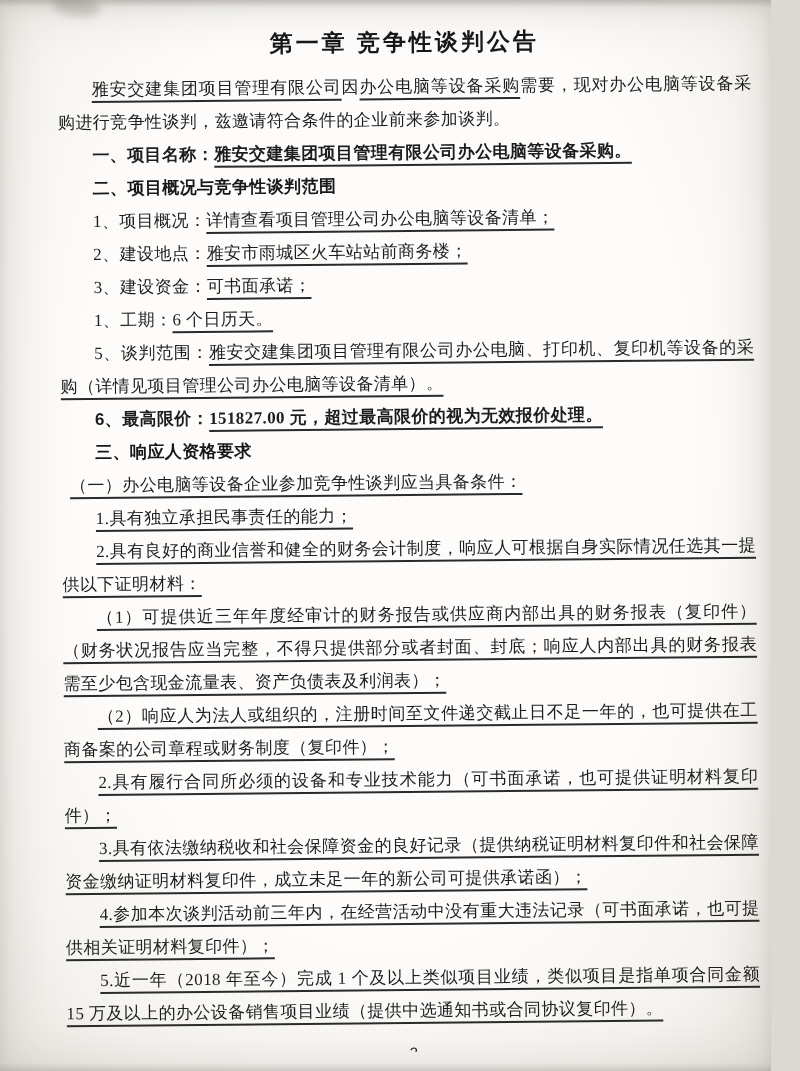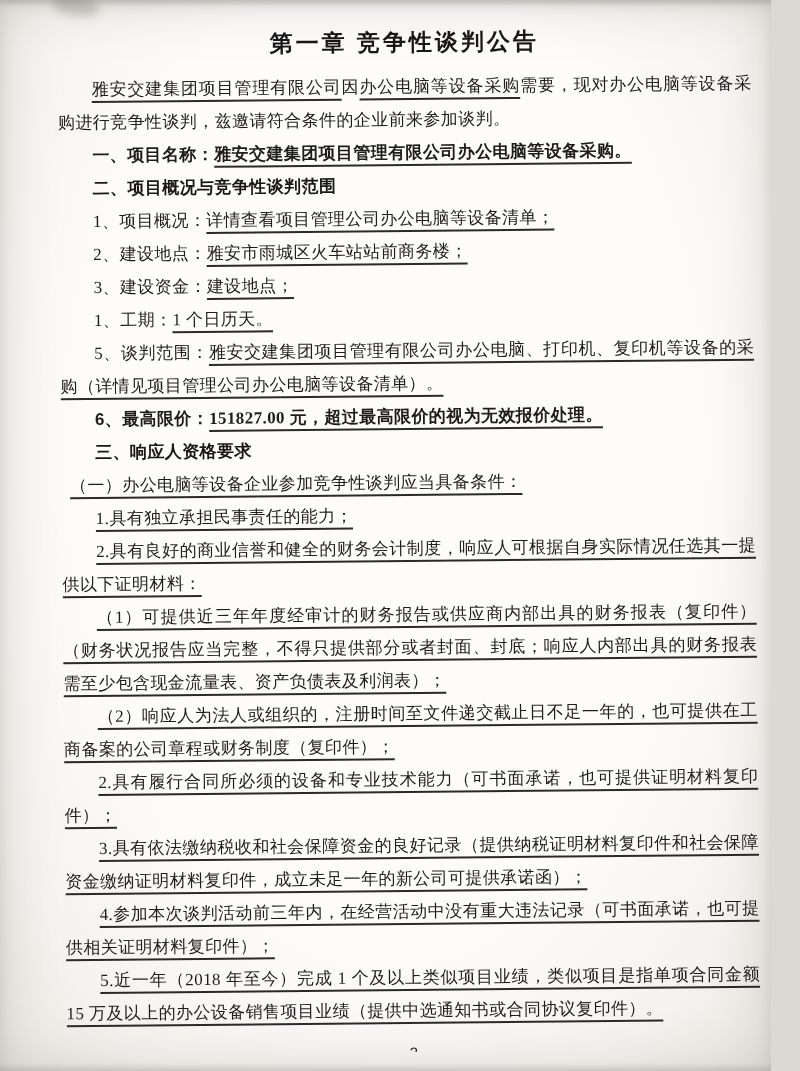--- a/index.html
+++ b/index.html
@@ -70,23 +70,23 @@
     <p class="para indent"><span class="u">雅安交建集团项目管理有限公司</span><span>因</span><span class="u">办公电脑等设备采购</span><span>需要，现对办公电脑等设备采购进行竞争性谈判，兹邀请符合条件的企业前来参加谈判。</span></p>
 
     <p class="para indent"><span class="lbl">一、项目名称：</span><span class="u bold">雅安交建集团项目管理有限公司办公电脑等设备采购。</span></p>
 
     <p class="para indent h-sans">二、项目概况与竞争性谈判范围</p>
 
     <p class="para indent gap-s"><span class="lbl-reg">1、项目概况：</span><span class="u">详情查看项目管理公司办公电脑等设备清单；</span></p>
 
     <p class="para indent gap-s"><span class="lbl-reg">2、建设地点：</span><span class="u">雅安市雨城区火车站站前商务楼；</span></p>
 
-    <p class="para indent gap-s"><span class="lbl-reg">3、建设资金：</span><span class="u">建设地点；</span></p>
+    <p class="para indent gap-s"><span class="lbl-reg">3、建设资金：</span><span class="u">可书面承诺；</span></p>
 
-    <p class="para indent gap-s"><span class="lbl-reg">1、工期：</span><span class="u">1 个日历天。</span></p>
+    <p class="para indent gap-s"><span class="lbl-reg">1、工期：</span><span class="u">6 个日历天。</span></p>
 
     <p class="para indent gap-s"><span class="lbl-reg">5、谈判范围：</span><span class="u">雅安交建集团项目管理有限公司办公电脑、打印机、复印机等设备的采购（详情见项目管理公司办公电脑等设备清单）。</span></p>
 
     <p class="para indent gap-s"><span class="lbl">6、最高限价：</span><span class="u bold">151827.00 元，超过最高限价的视为无效报价处理。</span></p>
 
     <p class="para indent h-sans">三、响应人资格要求</p>
 
     <p class="para indent-half gap-s"><span class="u">（一）办公电脑等设备企业参加竞争性谈判应当具备条件：</span></p>
 
     <p class="para indent gap-s"><span class="u">1.具有独立承担民事责任的能力；</span></p>

